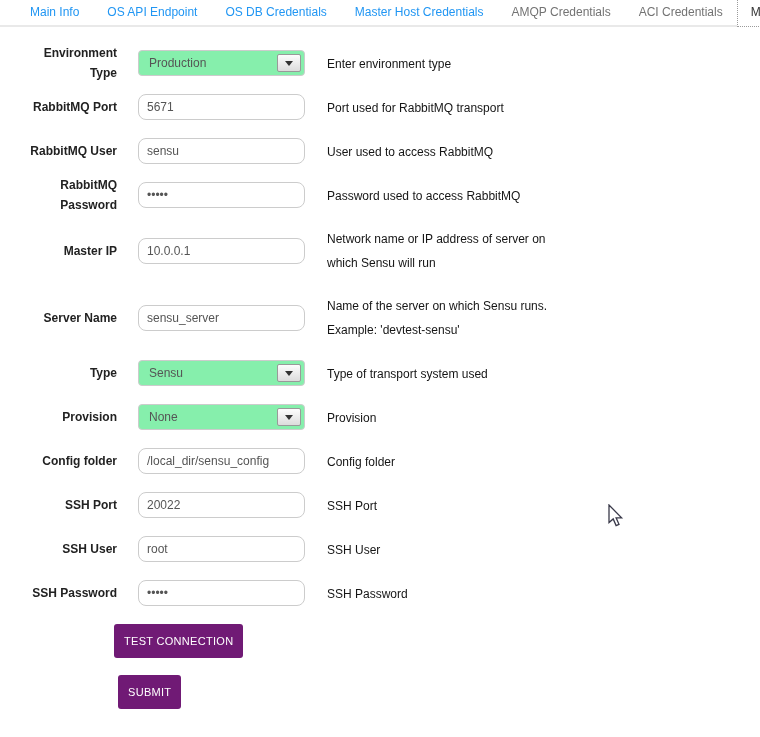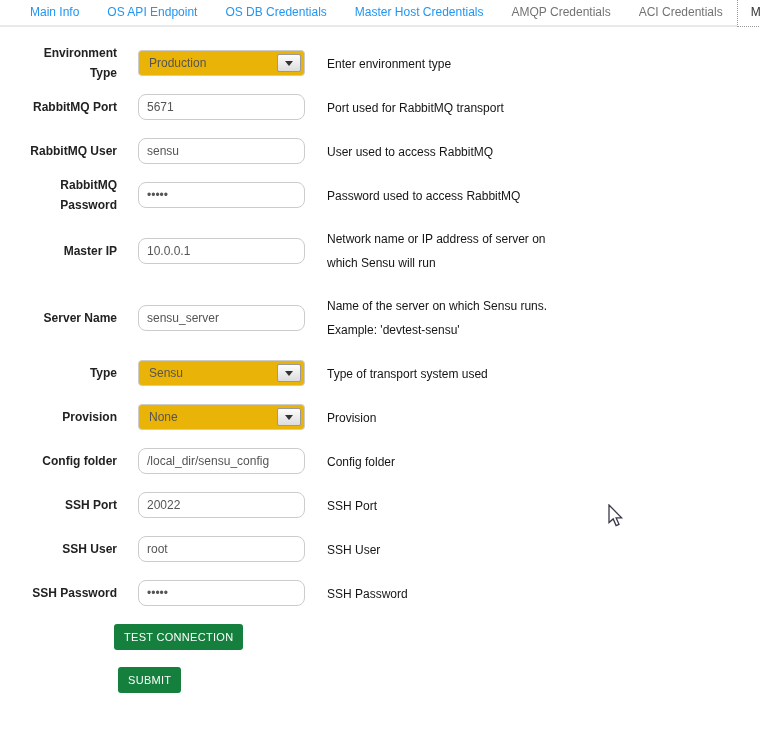--- a/index.html
+++ b/index.html
@@ -32,21 +32,21 @@
   }
   .control { width:167px; margin-left:21px; position:relative; flex:none; }
   .tb {
     width:167px; height:26px; box-sizing:border-box; border:1px solid #ccc; border-radius:8px;
     padding:0 8px; font-family:"Liberation Sans", sans-serif; font-size:12px; color:#555;
     background:#fff; outline:none;
   }
   .tb.num { padding-right:24px; }
   .selectbox {
     width:167px; height:26px; box-sizing:border-box; border:1px solid #ccc; border-radius:4px;
-    background:#eab308; display:flex; align-items:center; padding-left:10px; position:relative;
+    background:#86efac; display:flex; align-items:center; padding-left:10px; position:relative;
     color:#555; cursor:default;
   }
   .sel-btn {
     position:absolute; right:3px; top:3px; bottom:3px; width:22px;
     border:1px solid #999; border-radius:2px;
     background:linear-gradient(#fdfdfd, #dcdcdc);
     display:flex; align-items:center; justify-content:center;
   }
   .sel-arrow { width:0; height:0; border-left:4px solid transparent; border-right:4px solid transparent; border-top:5px solid #333; }
   .spinner {
@@ -58,23 +58,23 @@
     background:linear-gradient(#fefefe, #e2e2e2); display:flex; align-items:center; justify-content:center;
   }
   .tri-up   { width:0; height:0; border-left:3px solid transparent; border-right:3px solid transparent; border-bottom:4px solid #4a5f86; }
   .tri-down { width:0; height:0; border-left:3px solid transparent; border-right:3px solid transparent; border-top:4px solid #4a5f86; }
   .help {
     margin-left:22px; width:224px; color:#151515; line-height:24px; padding-top:1px;
   }
 
   
   .btn {
-    display:block; border:none; border-radius:3px; background:#15803d; color:#fff;
+    display:block; border:none; border-radius:3px; background:#701a75; color:#fff;
     font-family:"Liberation Sans", sans-serif; font-size:11px; letter-spacing:0.3px;
-    height:26px; padding:4px 10px; cursor:pointer;
+    height:34px; padding:4px 10px; cursor:pointer;
   }
   .btn.test   { margin:1px 0 17px 114px; }
   .btn.submit { margin:0 0 0 118px; }
 
   
   .cursor { position:absolute; left:608px; top:504px; z-index:10; pointer-events:none; }
 </style>
 </head>
 <body>
 

